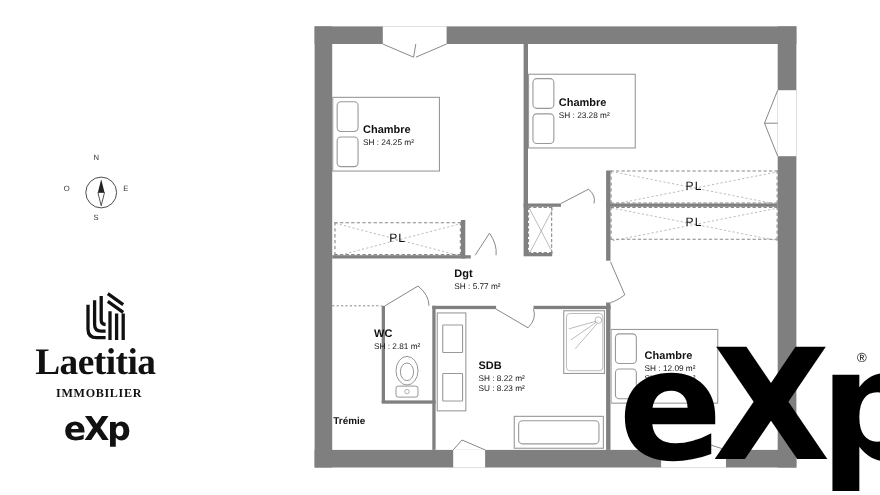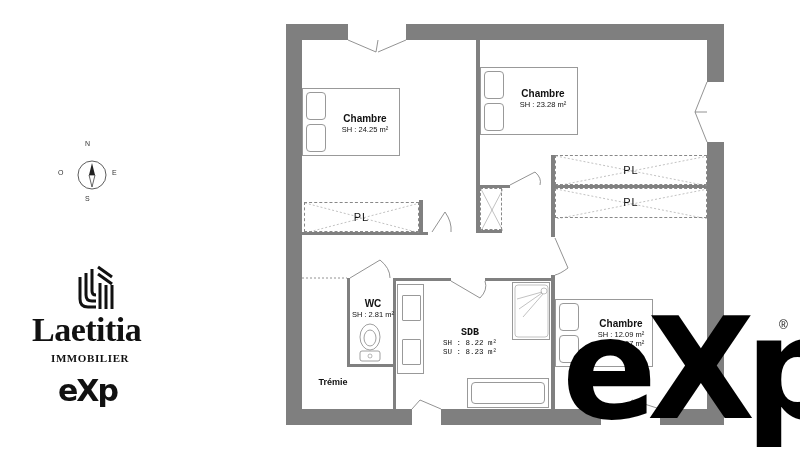--- a/index.html
+++ b/index.html
@@ -1,20 +1,20 @@
 <!DOCTYPE html>
 <html><head>
 <meta charset="utf-8">
 <style>
   html, body { margin:0; padding:0; }
   body { width:800px; height:450px; background:#ffffff; position:relative; overflow:hidden; font-family:"Liberation Sans", sans-serif; }
   .abs { position:absolute; }
   .wall { position:absolute; background:#7f7f7f; }
   .iwall { position:absolute; background:#808080; }
-  .room-label { position:absolute; text-align:center; color:#111; }
+  .room-label { position:absolute; text-align:left; color:#111; }
   .room-name { font-weight:bold; font-size:10px; line-height:12px; }
   .room-area { font-size:7.5px; line-height:9px; }
   .pl { position:absolute; border:1px dashed #888; box-sizing:border-box; }
   .pl-text { position:absolute; font-size:11px; letter-spacing:1px; color:#111; width:100%; text-align:center; }
   .bed { position:absolute; border:1px solid #999; background:#fff; box-sizing:border-box; }
   .pillow { position:absolute; border:1px solid #999; border-radius:4px; box-sizing:border-box; }
   .opening { position:absolute; background:#fff; }
   .compass-letter { position:absolute; font-size:7px; color:#333; }
   #logo-name { font-family:"Liberation Serif", serif; font-size:34px; font-weight:bold; color:#111; letter-spacing:-0.5px; }
   #logo-sub { font-size:11px; letter-spacing:0.6px; color:#111; font-weight:bold;font-family:Liberation Serif, serif; }
@@ -134,33 +134,37 @@
       </svg>
     <div class="pl-text" style="top:7px;">PL</div>
   </div>
 
   <div class="pl" style="left:480px;top:188px;width:22px;height:42px;">
     <svg class="abs" style="left:0;top:0;" width="22" height="42">
         <path d="M0 0 L22 42 M22 0 L0 42" stroke="#999" stroke-width="0.6"></path>
       </svg>
   </div>
 
+  <div class="room-label" style="left:413px;top:244px;width:70px;">
+    <div class="room-name">Dgt</div>
+    <div class="room-area">SH : 5.77 m²</div>
+  </div>
 
   <div class="room-label" style="left:340px;top:298px;width:66px;">
     <div class="room-name">WC</div>
     <div class="room-area">SH : 2.81 m²</div>
   </div>
   <svg class="abs" style="left:358px;top:323px;" width="24" height="40" viewBox="0 0 24 40">
     <ellipse cx="12" cy="14" rx="10" ry="13" fill="none" stroke="#888" stroke-width="0.8"></ellipse>
     <ellipse cx="12" cy="15" rx="6" ry="8" fill="none" stroke="#888" stroke-width="0.8"></ellipse>
     <rect x="2" y="28" width="20" height="10" rx="2" fill="#fff" stroke="#888" stroke-width="0.8"></rect>
     <circle cx="12" cy="33" r="2" fill="none" stroke="#888" stroke-width="0.6"></circle>
   </svg>
 
-  <div class="room-label" style="left:435px;top:327px;width:70px;font-family:Liberation Mono, monospace;">
+  <div class="room-label" style="left:435px;top:327px;width:70px;">
     <div class="room-name">SDB</div>
     <div class="room-area">SH : 8.22 m²</div>
     <div class="room-area">SU : 8.23 m²</div>
   </div>
   <div class="bed" style="left:397px;top:284px;width:27px;height:90px;">
     <div class="pillow" style="left:4px;top:10px;width:19px;height:26px;border-radius:1px;"></div>
     <div class="pillow" style="left:4px;top:54px;width:19px;height:26px;border-radius:1px;"></div>
   </div>
   <div class="bed" style="left:512px;top:282px;width:38px;height:58px;">
     <svg class="abs" style="left:0;top:0;" width="38" height="58">

